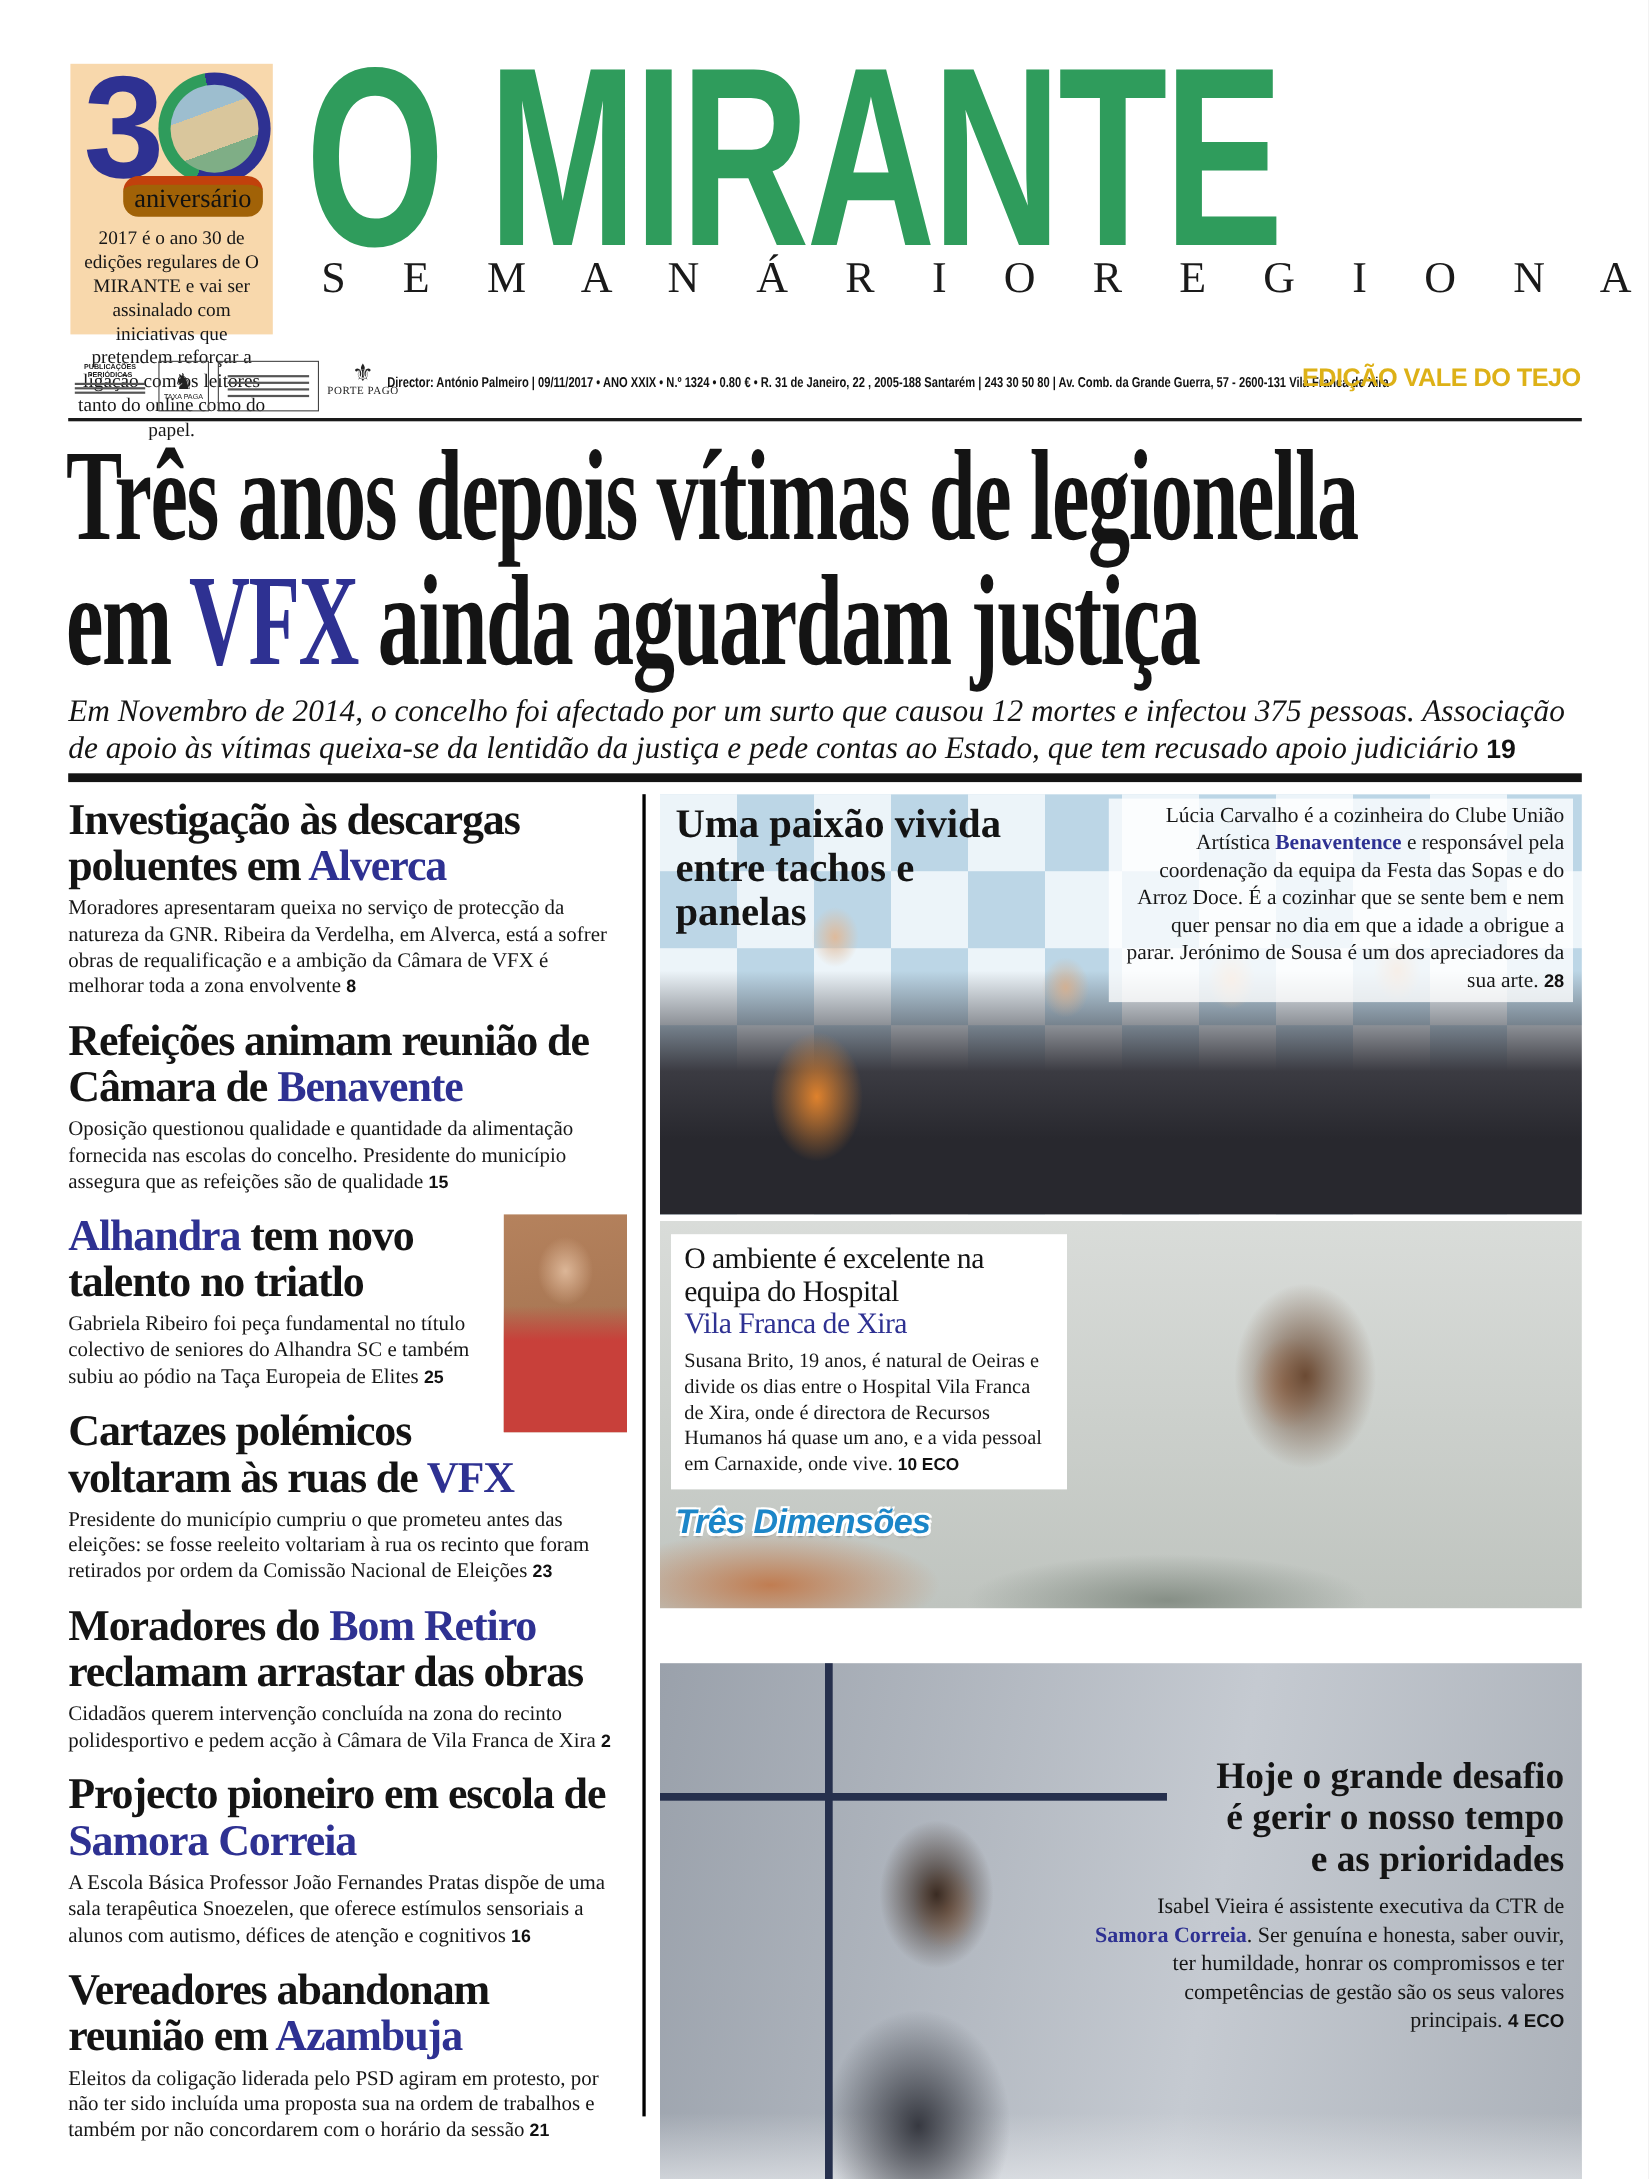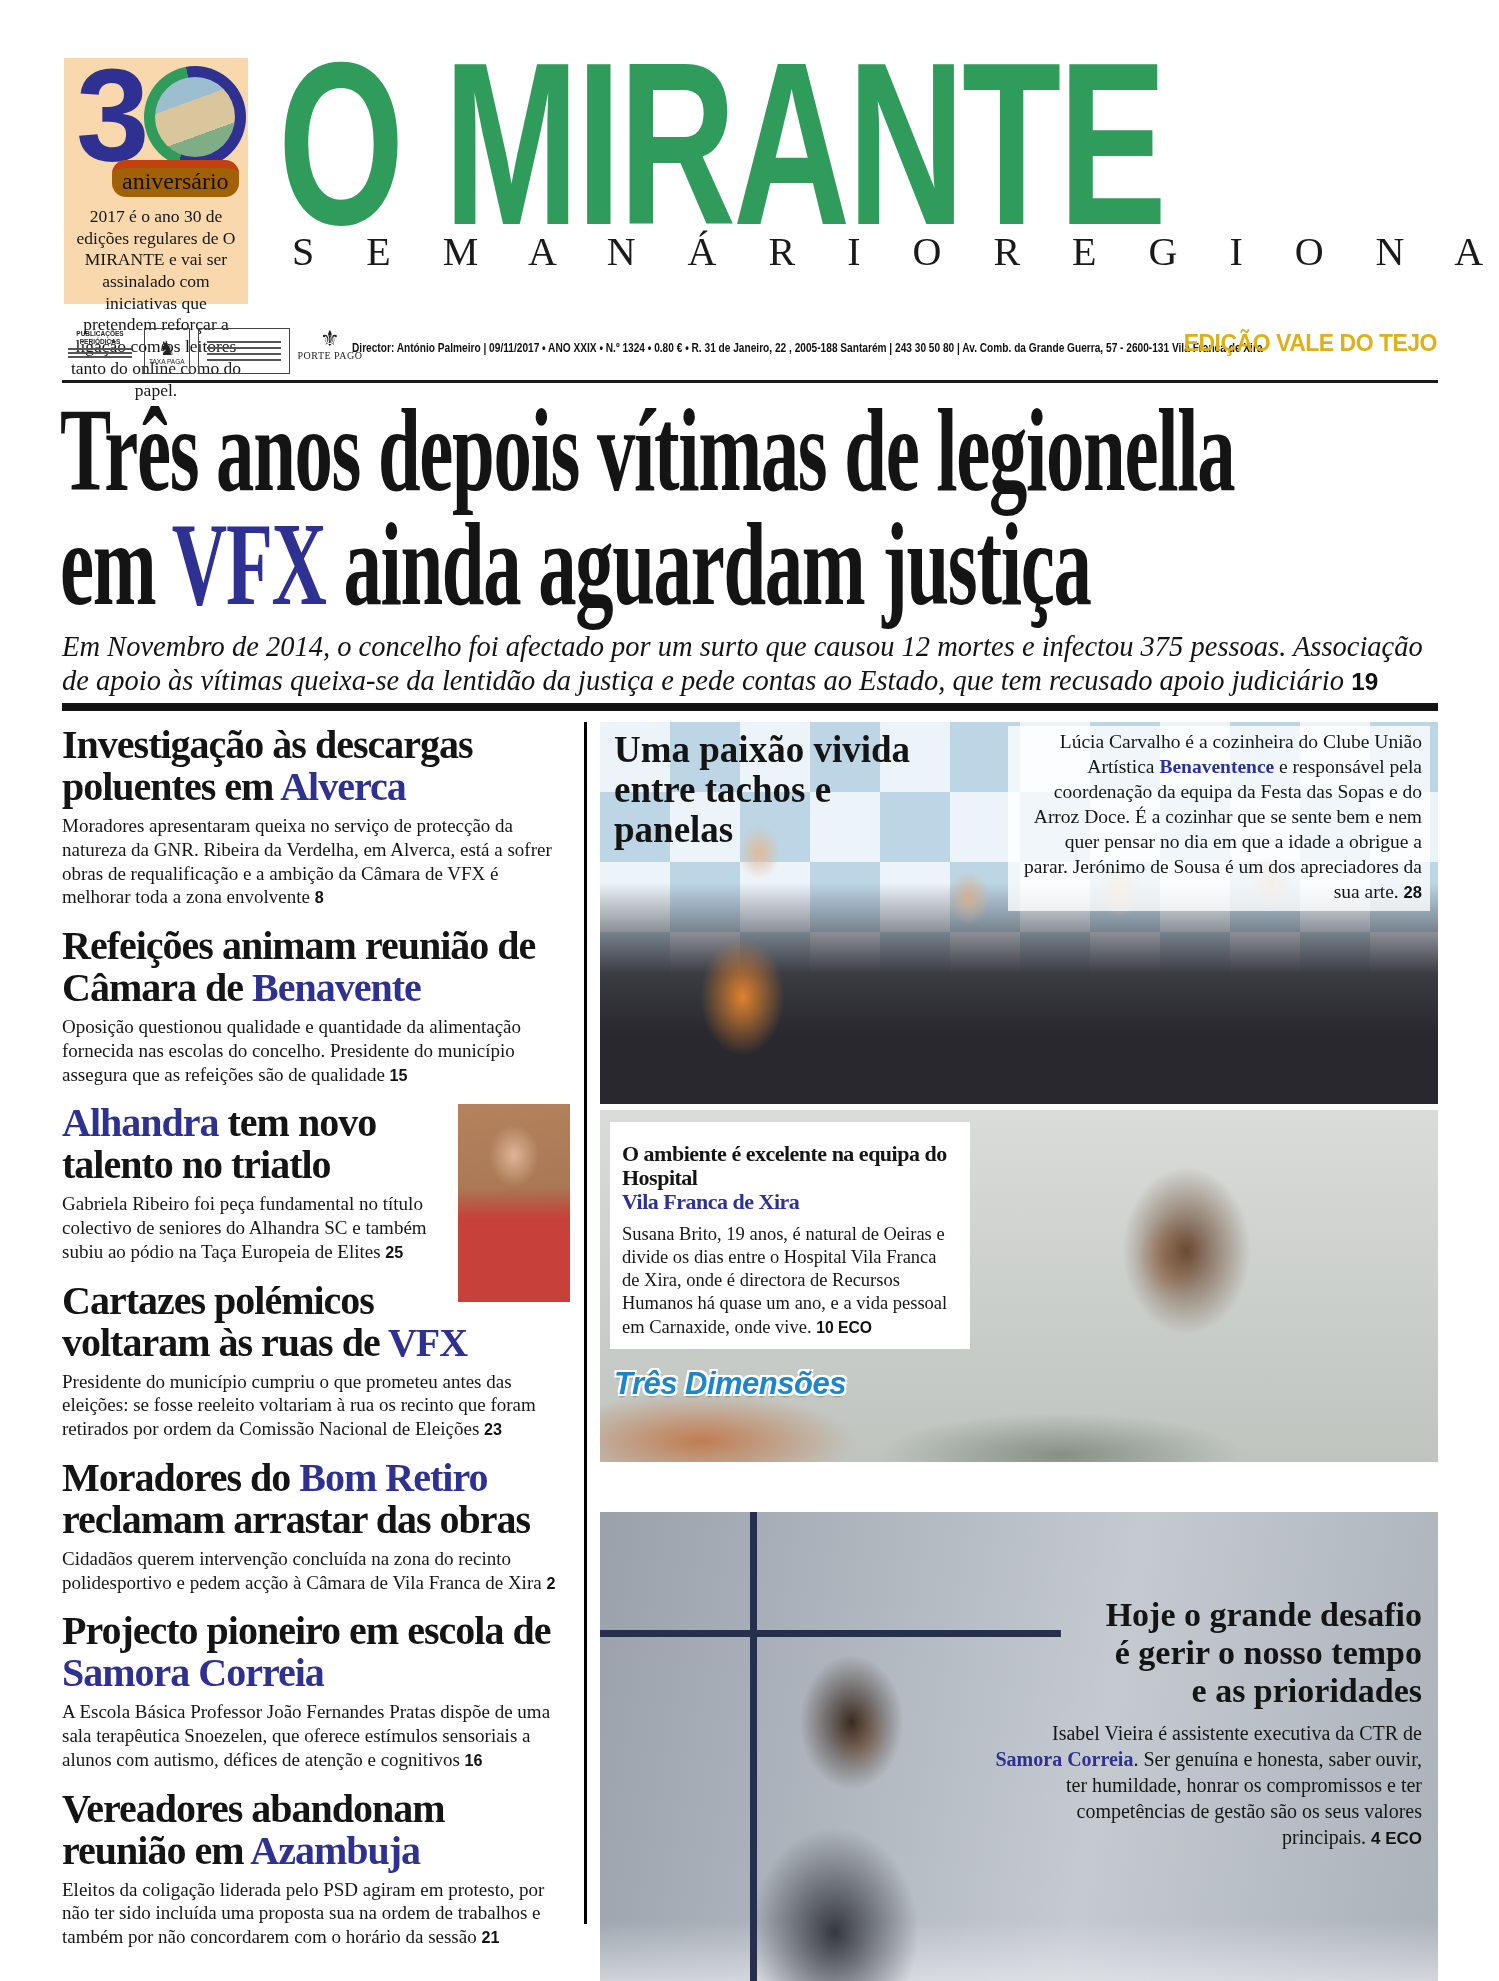--- a/index.html
+++ b/index.html
@@ -92,21 +92,21 @@
   .hl-blue-b { color:#2e3192; font-weight:bold; }
 
   .photo2 { top:1110px; height:352px;
     background:
       radial-gradient(92px 120px at 70% 40%, #6b4a33, rgba(107,74,51,0) 70%),
       radial-gradient(44px 58px at 68% 42%, #cda386, rgba(205,163,134,0) 72%),
       radial-gradient(220px 70px at 12% 94%, rgba(192,112,62,.85), rgba(192,112,62,0) 70%),
       radial-gradient(260px 60px at 55% 98%, rgba(120,130,120,.8), rgba(120,130,120,0) 70%),
       linear-gradient(#d9dcd9, #bfc4bf); }
   .panel { position:absolute; left:10px; top:12px; width:360px; background:#fff; padding:8px 12px 10px; }
-  .panel h3 { font-weight:bold; font-size:22px; line-height:1.1; color:#141414; letter-spacing:-0.5px;margin-top:12px;}
+  .panel h3 { font-weight:normal; font-size:27px; line-height:1.1; color:#141414; letter-spacing:-0.5px;}
   .panel h3 .blue { display:block; color:#2e3192; }
   .panel p { margin-top:8px; font-size:18.5px; line-height:1.26; color:#161616; }
   .logo-blue { font-family:"Liberation Sans",sans-serif; font-weight:bold; font-style:italic;
     color:#1c86c8; letter-spacing:-0.5px;
     text-shadow:-2px -2px 0 #fff, 2px -2px 0 #fff, -2px 2px 0 #fff, 2px 2px 0 #fff, 0 3px 2px rgba(0,0,0,.25); }
   .logo-3d { position:absolute; left:14px; top:256px; font-size:31px; }
 
   .photo3 { top:1512px; height:584px;
     background:
       radial-gradient(74px 96px at 30% 36%, #3a2b22, rgba(58,43,34,0) 70%),

